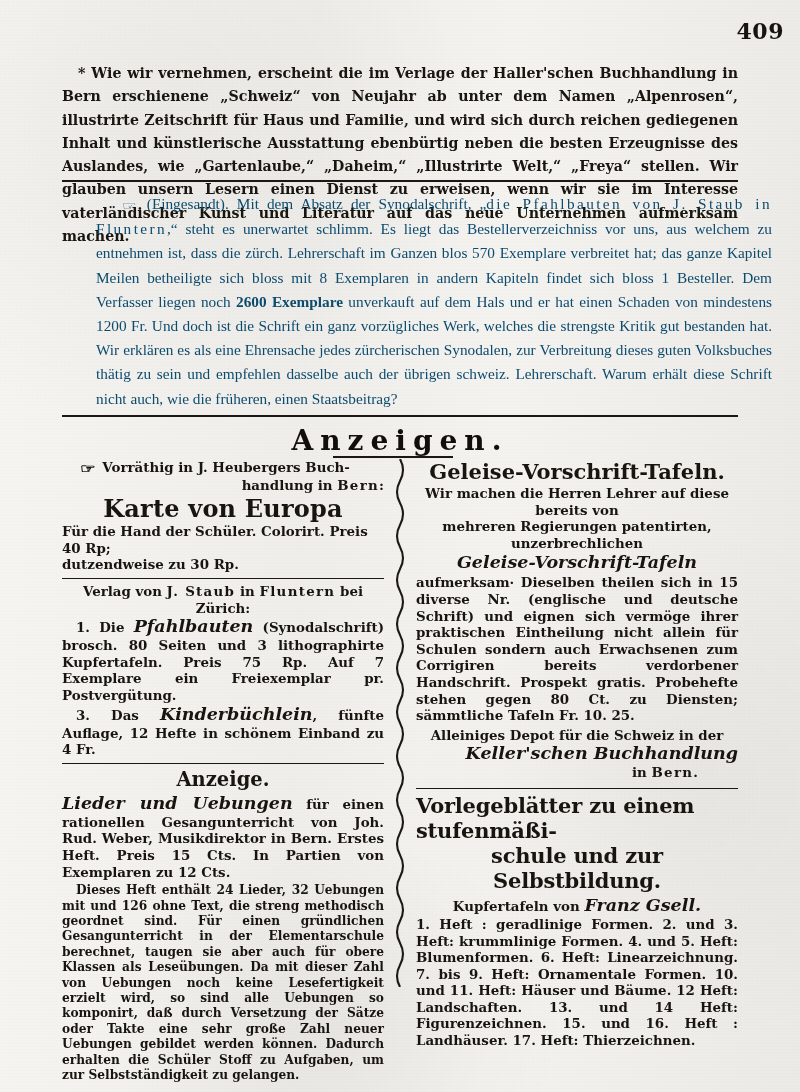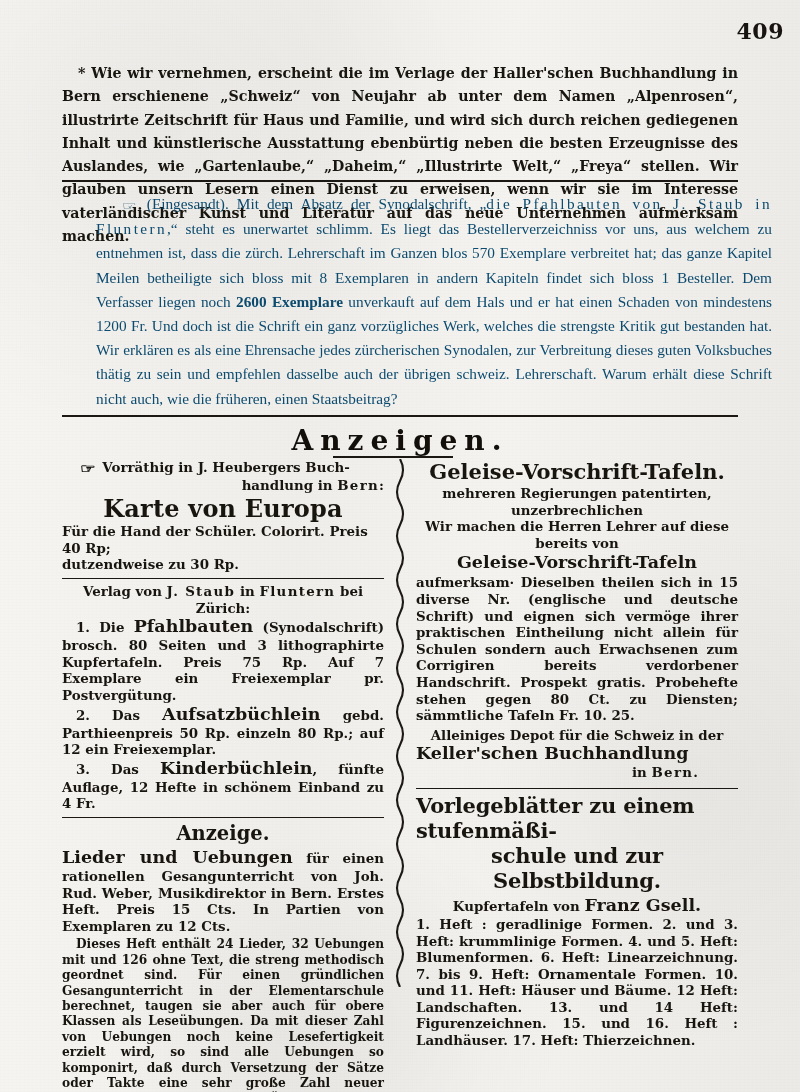--- a/index.html
+++ b/index.html
@@ -104,21 +104,21 @@
 
   .ad{margin-bottom:2px;}
   .ad-hr{border:0;border-top:1.6px solid #1b1814;margin:5px 0 4px 0;}
   .ad p{margin:0;}
   .j{text-align:justify;}
   .c{text-align:center;}
   .ind1{display:inline-block;width:14px;}
 
   .t-sm{font-size:12.2px;line-height:15.4px;}
   .t-md{font-size:13.4px;line-height:16.6px;}
-  .t-lg{font-size:17.5px;line-height:21px;}
+  .t-lg{font-size:17.5px;line-height:21px;font-style:italic;}
   .t-xl{font-size:24px;line-height:27px;letter-spacing:.2px;}
   .t-xxl{font-size:21px;line-height:25px;}
   .t-head{font-size:19.5px;line-height:23px;}
   .spaced-sm{letter-spacing:1.3px;}
 </style>
 </head>
 <body>
 
 <div class="paper"></div>
 <div class="grain"></div>
@@ -164,45 +164,44 @@
       <p class="t-md" style="text-align:left;">dutzendweise zu 30 Rp.</p>
     </div>
 
     <hr class="ad-hr">
 
     <div class="ad">
       <p class="t-md c"><span>Verlag von </span><span class="spaced-sm">J. Staub</span><span> in </span><span class="spaced-sm">Fluntern</span><span> bei Zürich:</span></p>
 
       <p class="t-md j"><span class="ind1"></span><span>1.</span><span> Die </span><span class="t-lg">Pfahlbauten</span><span> (Synodalschrift) brosch. 80 Seiten und 3 lithographirte Kupfertafeln. Preis 75 Rp. Auf 7 Exemplare ein Freiexemplar pr. Postvergütung.</span></p>
 
-      <p class="t-md j"><span class="ind1"></span><span>2.</span><span> Das </span><span class="t-lg">Aufsatzbüchlein</span><span> gebd.  Parthieenpreis 50 Rp. einzeln 80 Rp.; auf 12 ein Freiexemplar.</span></p>
 
       <p class="t-md j"><span class="ind1"></span><span>3.</span><span> Das </span><span class="t-lg">Kinderbüchlein</span><span>, fünfte Auflage, 12 Hefte in schönem Einband zu 4 Fr.</span></p>
     </div>
 
     <hr class="ad-hr">
 
     <div class="ad">
       <p class="t-head c" style="margin:2px 0 2px 0;">Anzeige.</p>
       <p class="t-md j"><span class="t-lg">Lieder und Uebungen</span><span> für einen rationellen Gesangunterricht von Joh. Rud. Weber, Musikdirektor in Bern.  Erstes Heft.  Preis 15 Cts.  In Partien von Exemplaren zu 12 Cts.</span></p>
       <p class="t-sm j" style="margin-top:3px;"><span class="ind1"></span><span>Dieses Heft enthält 24 Lieder, 32 Uebungen mit und 126 ohne Text, die streng methodisch geordnet sind. Für einen gründlichen Gesangunterricht in der Elementarschule berechnet, taugen sie aber auch für obere Klassen als Leseübungen. Da mit dieser Zahl von Uebungen noch keine Lesefertigkeit erzielt wird, so sind alle Uebungen so komponirt, daß durch Versetzung der Sätze oder Takte eine sehr große Zahl neuer Uebungen gebildet werden können. Dadurch erhalten die Schüler Stoff zu Aufgaben, um zur Selbstständigkeit zu gelangen.</span></p>
 
     </div>
   </div>
 
   <div class="col" id="col-right">
 
     <div class="ad">
       <p class="t-xxl c" style="margin-bottom:1px;">Geleise-Vorschrift-Tafeln.</p>
+      <p class="t-md c">Wir machen die Herren Lehrer auf diese bereits von</p>
       <p class="t-md c">mehreren Regierungen patentirten, unzerbrechlichen</p>
-      <p class="t-md c">Wir machen die Herren Lehrer auf diese bereits von</p>
       <p class="t-lg c" style="margin:1px 0;">Geleise-Vorschrift-Tafeln</p>
       <p class="t-md j">aufmerksam· Dieselben theilen sich in 15 diverse Nr. (englische und deutsche Schrift) und eignen sich vermöge ihrer praktischen Eintheilung nicht allein für Schulen sondern auch Erwachsenen zum Corrigiren bereits verdorbener Handschrift. Prospekt gratis. Probehefte stehen gegen 80 Ct. zu Diensten; sämmtliche Tafeln Fr. 10. 25.</p>
       <p class="t-md c" style="margin-top:3px;">Alleiniges Depot für die Schweiz in der</p>
-      <p class="t-lg" style="text-align:left;">Keller'schen Buchhandlung</p>
+      <p class="t-lg" style="text-align:right;">Keller'schen Buchhandlung</p>
       <p class="t-md" style="text-align:right;padding-right:40px;"><span>in </span><span class="spaced-sm">Bern</span><span>.</span></p>
     </div>
 
     <hr class="ad-hr" style="margin-top:7px;">
 
     <div class="ad">
       <p class="t-xxl" style="text-align:left;letter-spacing:-.2px;">Vorlegeblätter zu einem stufenmäßi-</p>
       <p class="t-xxl c" style="letter-spacing:-.2px;">schule und zur Selbstbildung.</p>
       <p class="t-md c" style="margin-top:2px;"><span>Kupfertafeln von </span><span class="t-lg">Franz Gsell.</span></p>
       <p class="t-md j">1. Heft : geradlinige Formen. 2. und 3. Heft: krummlinige Formen. 4. und 5. Heft: Blumenformen. 6. Heft: Linearzeichnung. 7. bis 9. Heft: Ornamentale Formen. 10. und 11. Heft: Häuser und Bäume. 12 Heft: Landschaften.   13. und 14  Heft: Figurenzeichnen. 15. und 16. Heft : Landhäuser. 17. Heft: Thierzeichnen.</p>

